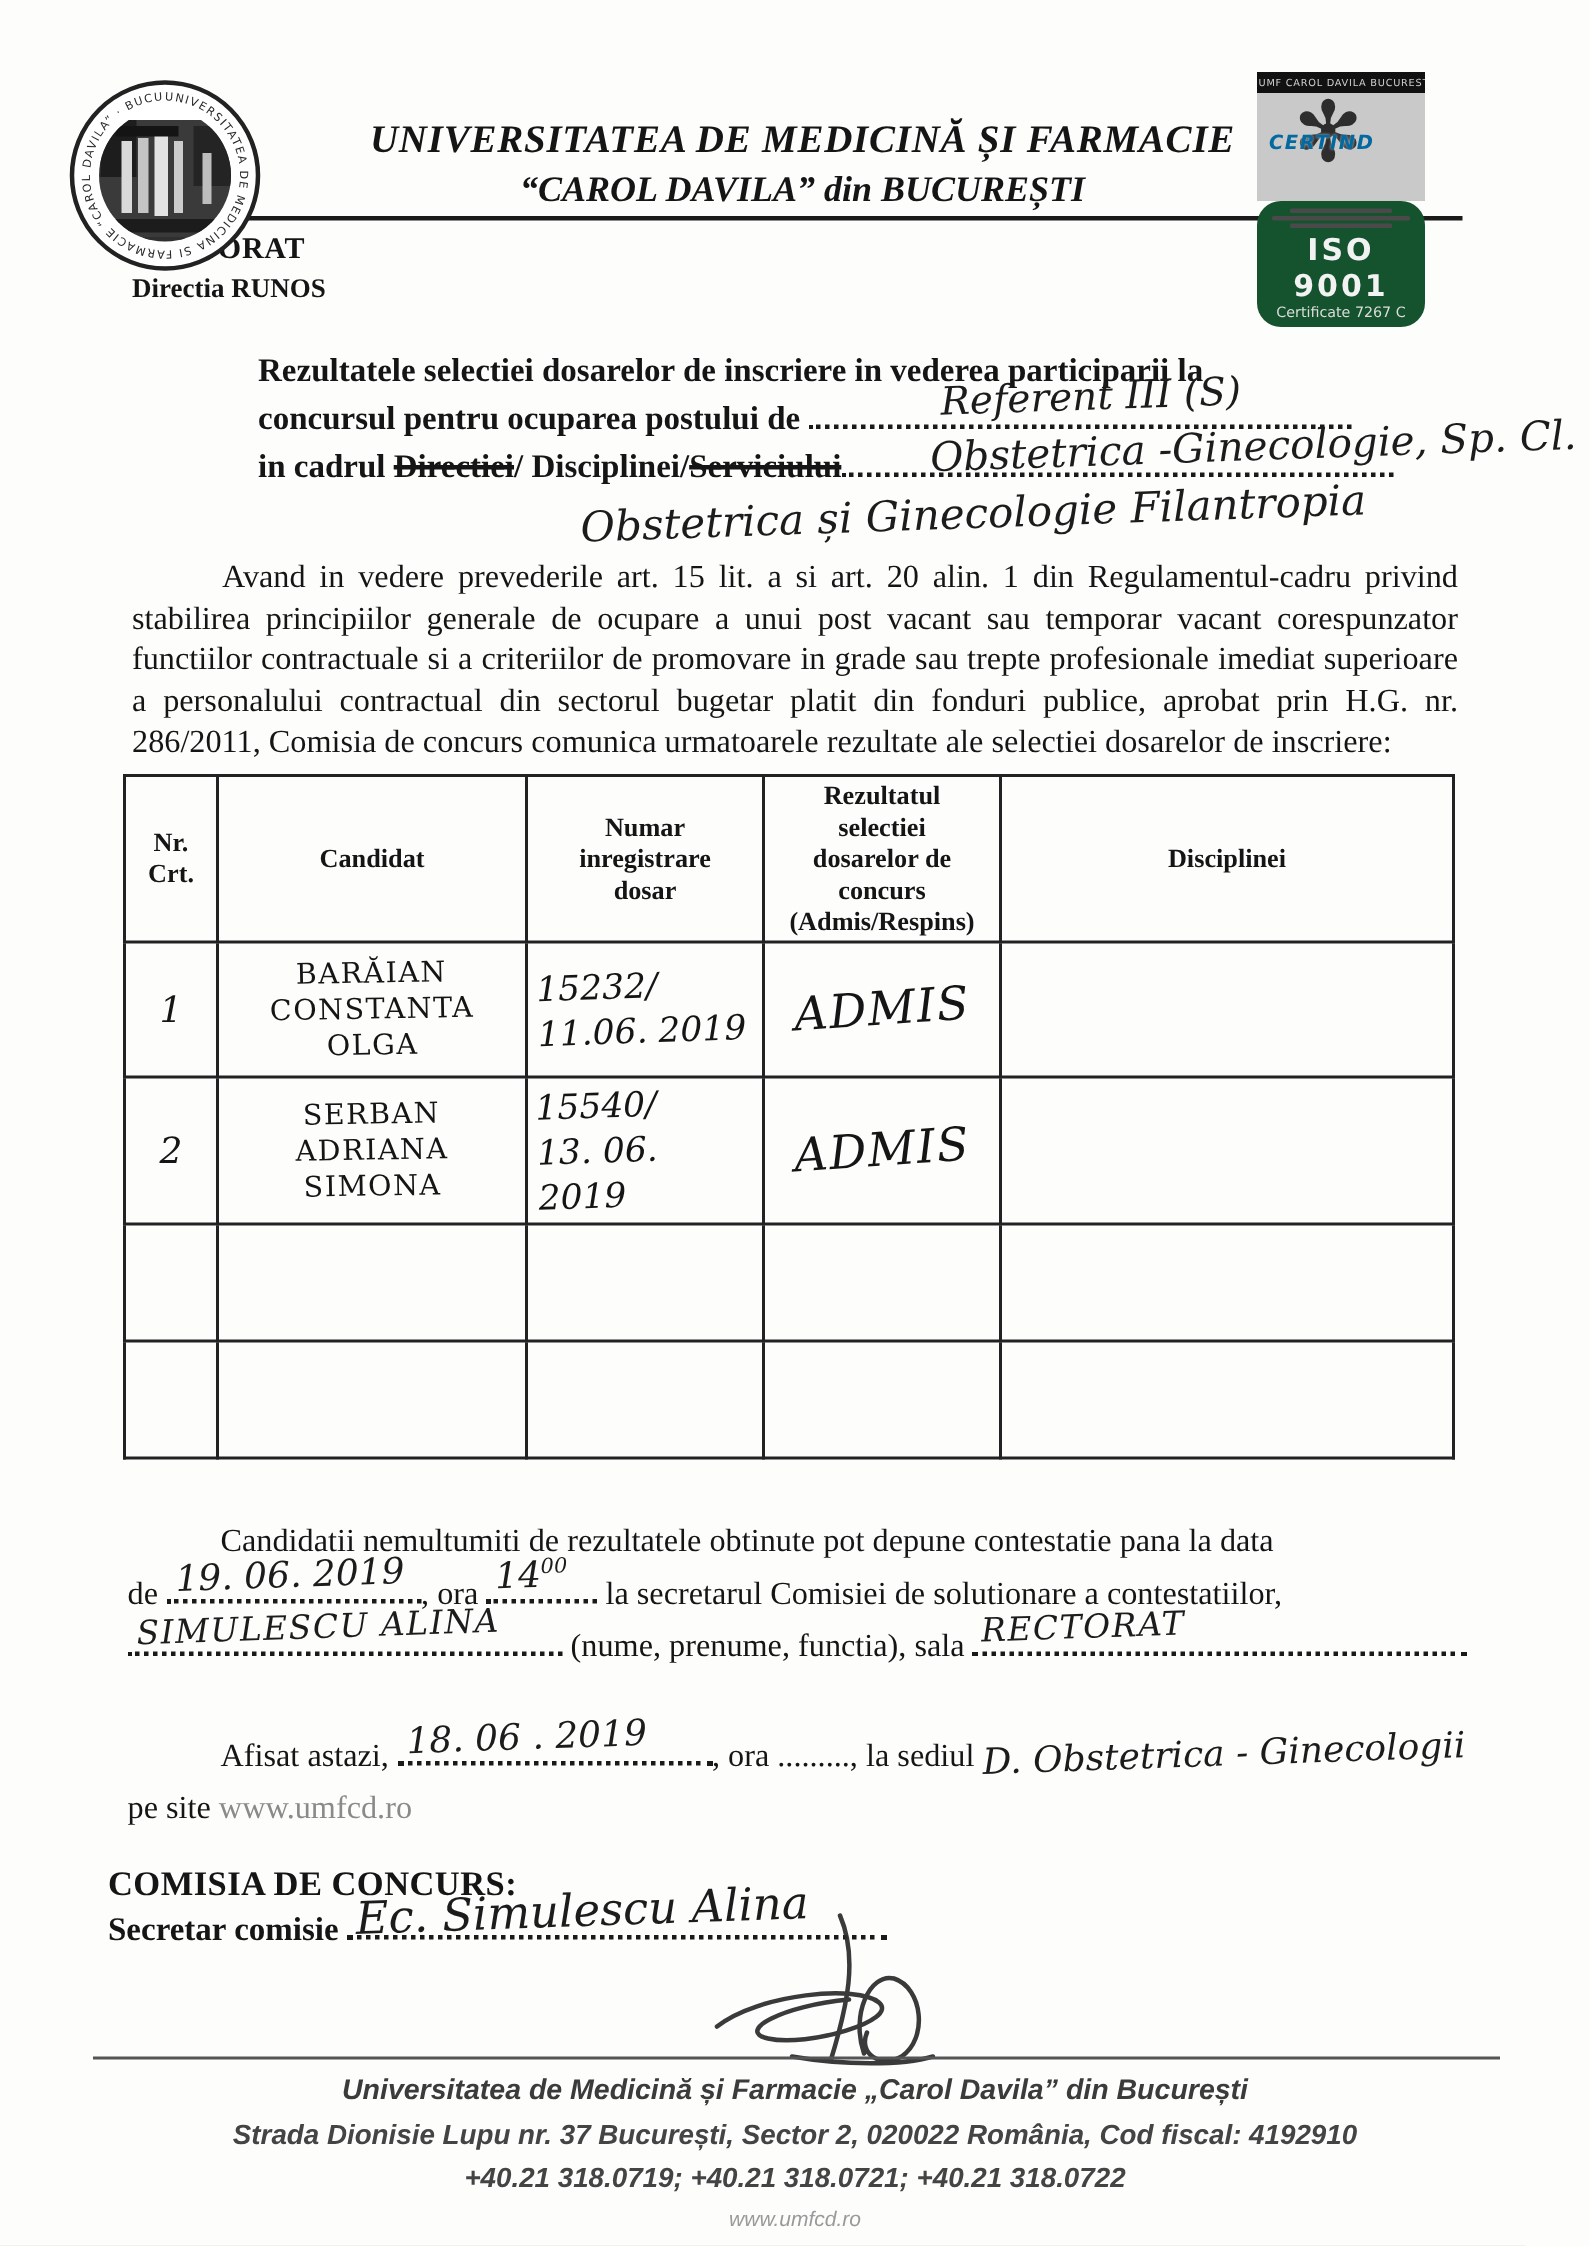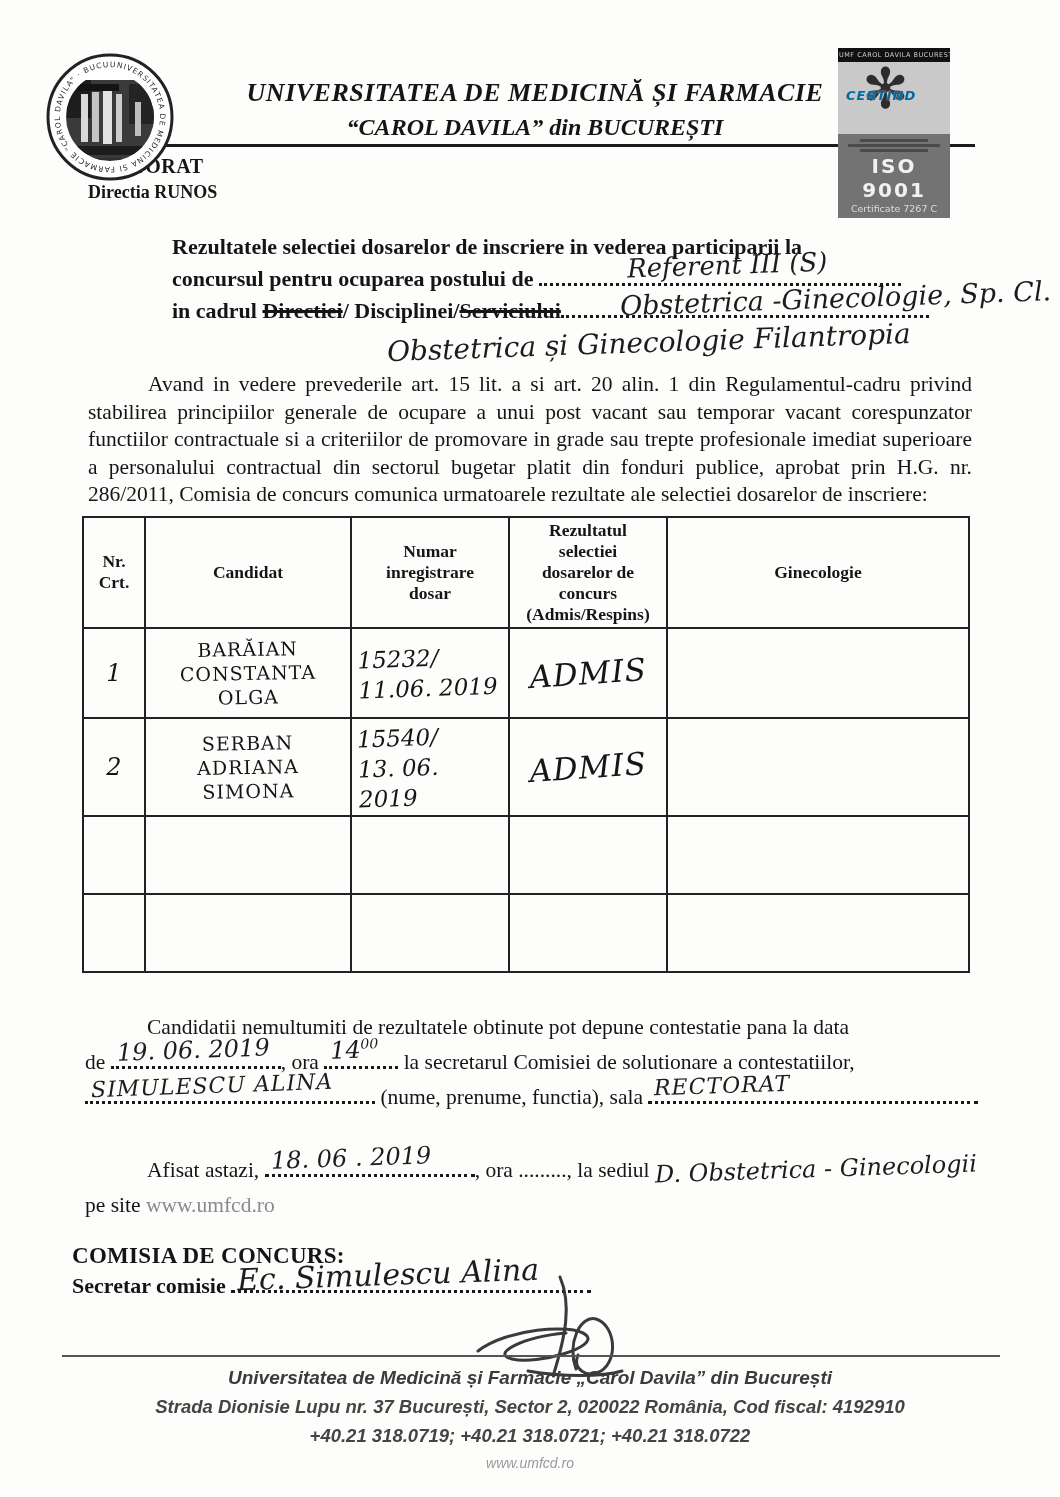--- a/index.html
+++ b/index.html
@@ -15,21 +15,21 @@
   .hdr-title { position:absolute; left:210px; top:78px; width:650px; text-align:center; }
   .uni1 { font-size:26px; font-weight:bold; font-style:italic; letter-spacing:.5px; }
   .uni2 { font-size:24px; font-weight:bold; font-style:italic; margin-top:6px; }
   .badge { position:absolute; right:110px; top:48px; width:112px; }
   .badge-top { background:#111; color:#cfcfcf; font-family:"DejaVu Sans",sans-serif;
     font-size:6.5px; text-align:center; padding:3px 1px; letter-spacing:.5px; white-space:nowrap; overflow:hidden; }
   .badge-mid { position:relative; background:#c9c9c9; height:72px; }
   .pinwheel { position:absolute; left:24px; top:-6px; font-size:56px; color:#2d2d2d; font-family:"DejaVu Sans",sans-serif; }
   .certname { position:absolute; left:8px; top:26px; font-family:"DejaVu Sans",sans-serif;
     font-weight:bold; font-size:13px; font-style:italic; color:#0369a1; letter-spacing:1px; text-shadow:0 0 2px #c9c9c9; }
-  .badge-bot { background:#737373; padding:3px 2px 4px; text-align:center; }
+  .badge-bot { background:#14532d; padding:3px 2px 4px; text-align:center;border-radius:16px; }
   .fineprint { height:3px; background:#4a4a4a; margin:2px 8px; border-radius:1px; }
   .fineprint.short { margin:2px 20px; }
   .badge-iso { color:#f2f2f2; font-family:"DejaVu Sans",sans-serif; font-weight:bold;
     font-size:20px; letter-spacing:2px; margin-top:2px; }
   .badge-cert { color:#dcdcdc; font-family:"DejaVu Sans",sans-serif; font-size:9.5px; margin-top:1px; }
   .rule { margin:2px 85px 0 83px; border-top:3.5px solid #1b1b1b; }
   .dept { margin:8px 0 0 88px; font-family:"Liberation Serif",serif; }
   .dept1 { font-size:20px; font-weight:bold; letter-spacing:.5px; }
   .dept2 { font-size:18px; font-weight:bold; margin-top:4px; }
   
@@ -69,21 +69,21 @@
   .hw-date { font-size:24px; } .hw-caps { font-size:22px; letter-spacing:1px; }
   sup.hw { font-size:14px; }
   .link { color:#8a8a8a; }
   
   .commission { position:relative; margin:20px 0 0 72px; }
   .ch { font-size:23px; font-weight:bold; letter-spacing:.3px; }
   .cs { font-size:22px; font-weight:bold; margin-top:4px; white-space:nowrap; }
   .hw-secretar { font-size:30px; }
   .signature { position:absolute; left:395px; top:28px; }
   
-  .footwrap { position:absolute; left:0; right:0; bottom:16px; }
+  .footwrap { position:absolute; left:0; right:0; bottom:0; }
   .footrule { margin:0 60px 10px 62px; border-top:2.5px solid #555; }
   .footer { text-align:center; font-family:"Liberation Sans",sans-serif;
     font-style:italic; color:#3b3b3b; }
   .f1 { font-size:19px; font-weight:bold; }
   .f2, .f3 { font-size:18.5px; font-weight:bold; margin-top:7px; color:#444; }
   .f4 { font-size:14px; color:#9a9a9a; margin:8px 0 10px; }
 </style>
 </head>
 <body>
 
@@ -175,21 +175,21 @@
 Crt.</th>
       <th class="h">Candidat</th>
       <th class="h">Numar
 inregistrare
 dosar</th>
       <th class="h">Rezultatul
 selectiei
 dosarelor de
 concurs
 (Admis/Respins)</th>
-      <th class="h">Ginecologie</th>
+      <th class="h">Disciplinei</th>
     </tr>
     <tr class="r1">
       <td class="nr">1</td>
       <td class="cand">BARĂIAN
 CONSTANTA
 OLGA</td>
       <td class="num">15232/
 11.06. 2019</td>
       <td class="rez">ADMIS</td>
       <td></td>

